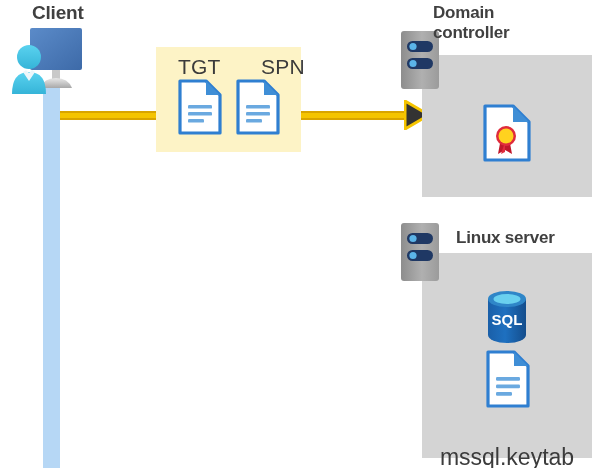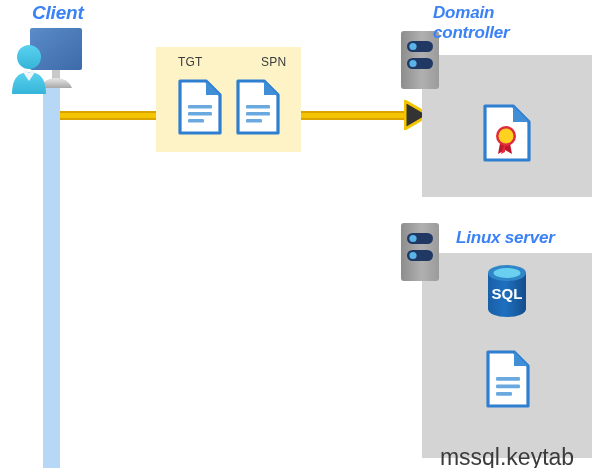--- a/index.html
+++ b/index.html
@@ -11,24 +11,23 @@
     position:relative;
   }
   .stage{position:absolute;left:0;top:0;width:600px;height:468px;}
 
   
   .abs{position:absolute;}
 
   
   .title-bold{
     font-weight:bold;
-    color:#3b82f6;
+    color:#404040;
     letter-spacing:-0.2px;
     line-height:1.15;
-    font-style:italic;
   }
   #client-title{left:32px;top:2px;font-size:19px;}
   #dc-title{left:433px;top:3px;font-size:17px;width:140px;}
   #linux-title{left:456px;top:228px;font-size:17px;width:150px;}
 
   
   #client-lifeline{
     left:43px;top:84px;width:17px;height:384px;
     background:#b6d7f5;
   }
@@ -36,21 +35,21 @@
   
   #client-icon{left:6px;top:24px;width:96px;height:72px;}
 
   
   #yellow-box{
     left:156px;top:47px;width:145px;height:105px;
     background:#fdf3c6;
   }
   .msg-label{
     position:absolute;top:8px;
-    font-size:12px;color:#3b3b3b;
+    font-size:21px;color:#3b3b3b;
     font-family:"Liberation Sans", sans-serif;
     letter-spacing:0.2px;
   }
   #tgt-label{left:22px;}
   #spn-label{left:81px;margin-left:24px;}
   #tgt-doc{position:absolute;left:22px;top:32px;}
   #spn-doc{position:absolute;left:80px;top:32px;}
 
   
   #arrow-seg-a{left:60px;top:111px;width:96px;height:9px;}
@@ -67,21 +66,21 @@
   .gray-panel{background:#d4d4d4;}
   #dc-panel{left:422px;top:55px;width:170px;height:142px;}
   #linux-panel{left:422px;top:253px;width:170px;height:205px;}
 
   
   #dc-server-icon{left:400px;top:30px;}
   #linux-server-icon{left:400px;top:222px;}
 
   
   #cert-doc{left:483px;top:104px;}
-  #sql-db{left:483px;top:263px;}
+  #sql-db{left:483px;top:289px;}
   #keytab-doc{left:486px;top:350px;}
   #keytab-label{
     left:422px;top:424px;width:170px;
     text-align:center;
     font-size:23px;color:#3b3b3b;
     font-family:"Liberation Sans", sans-serif;
     margin-top:20px;
   }
   svg{display:block;}
 </style>

